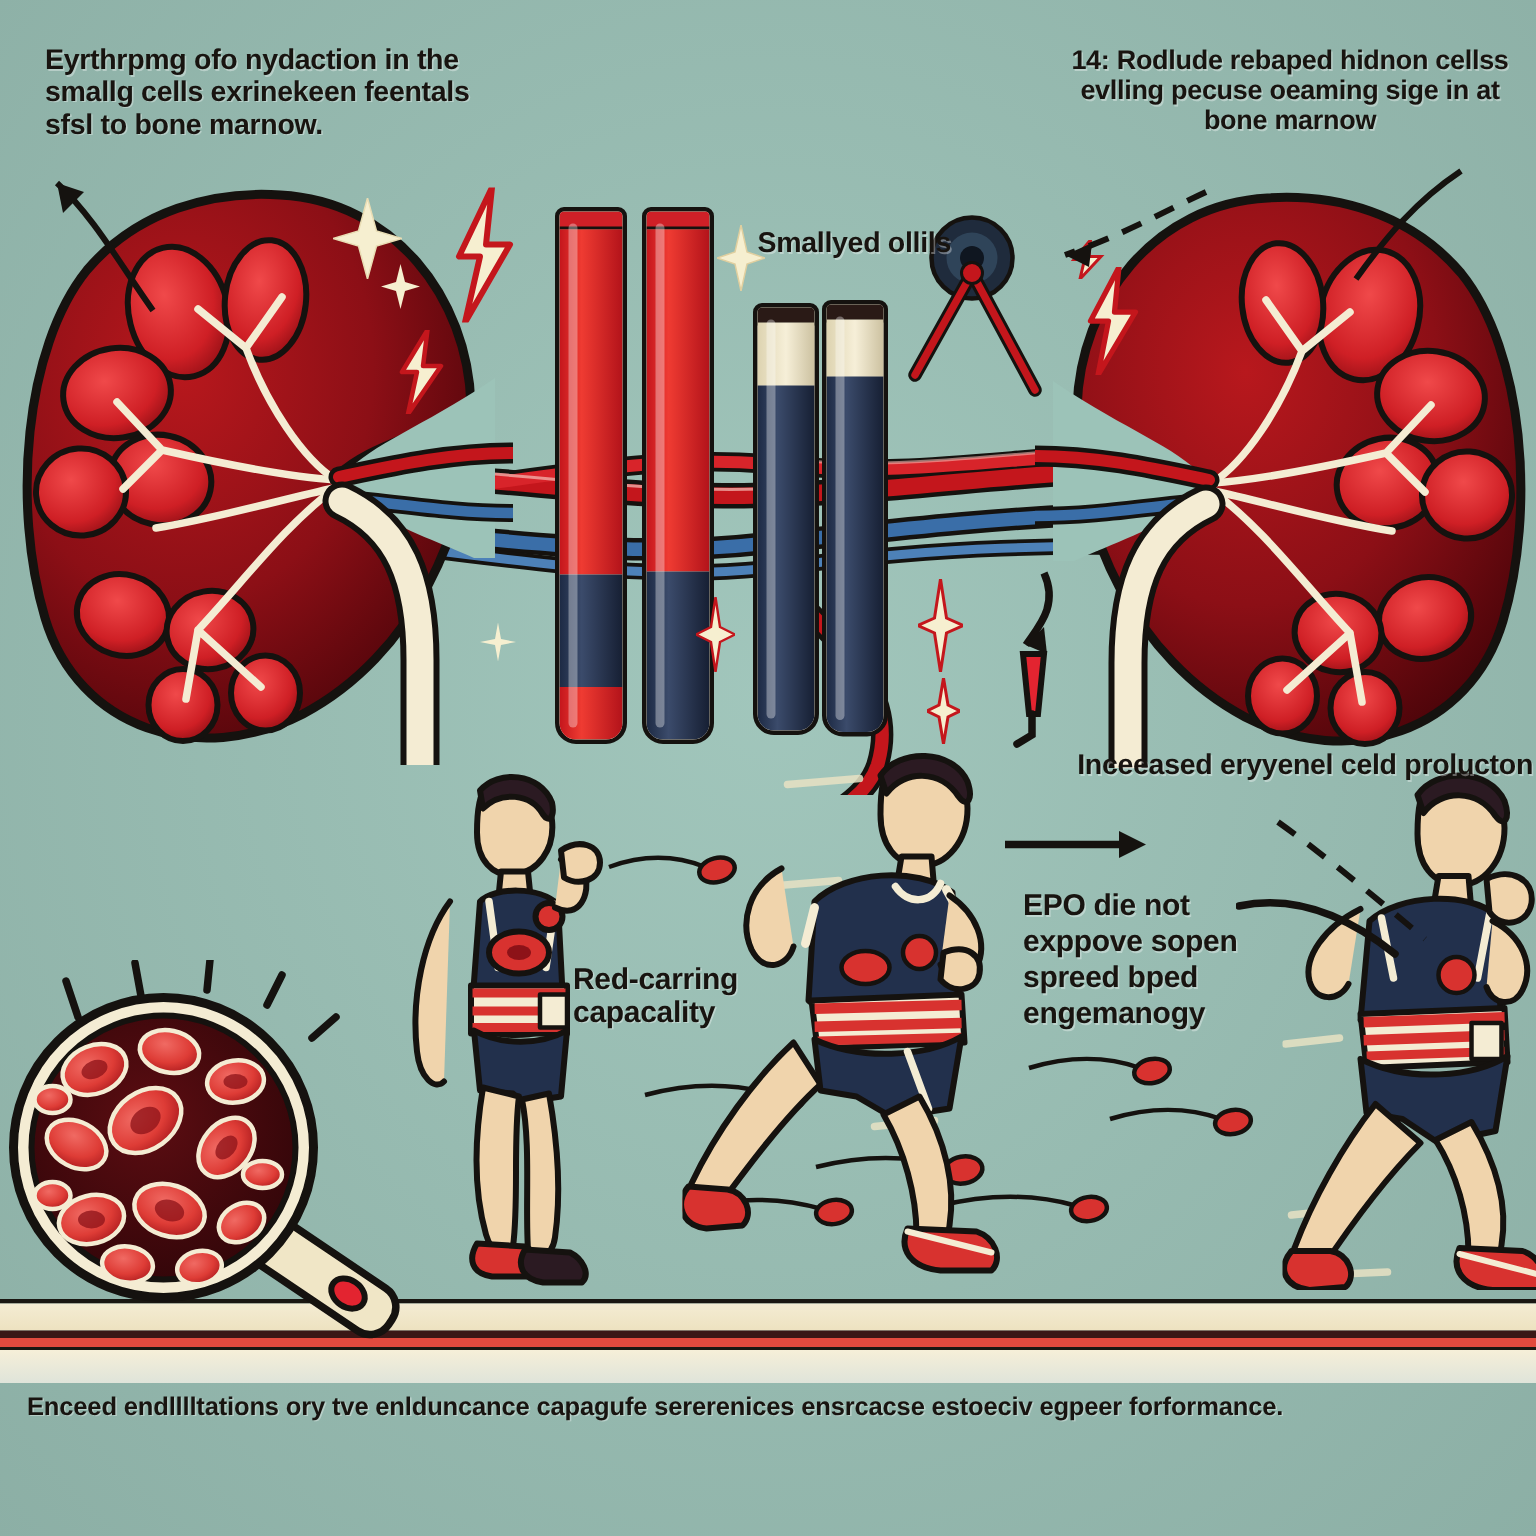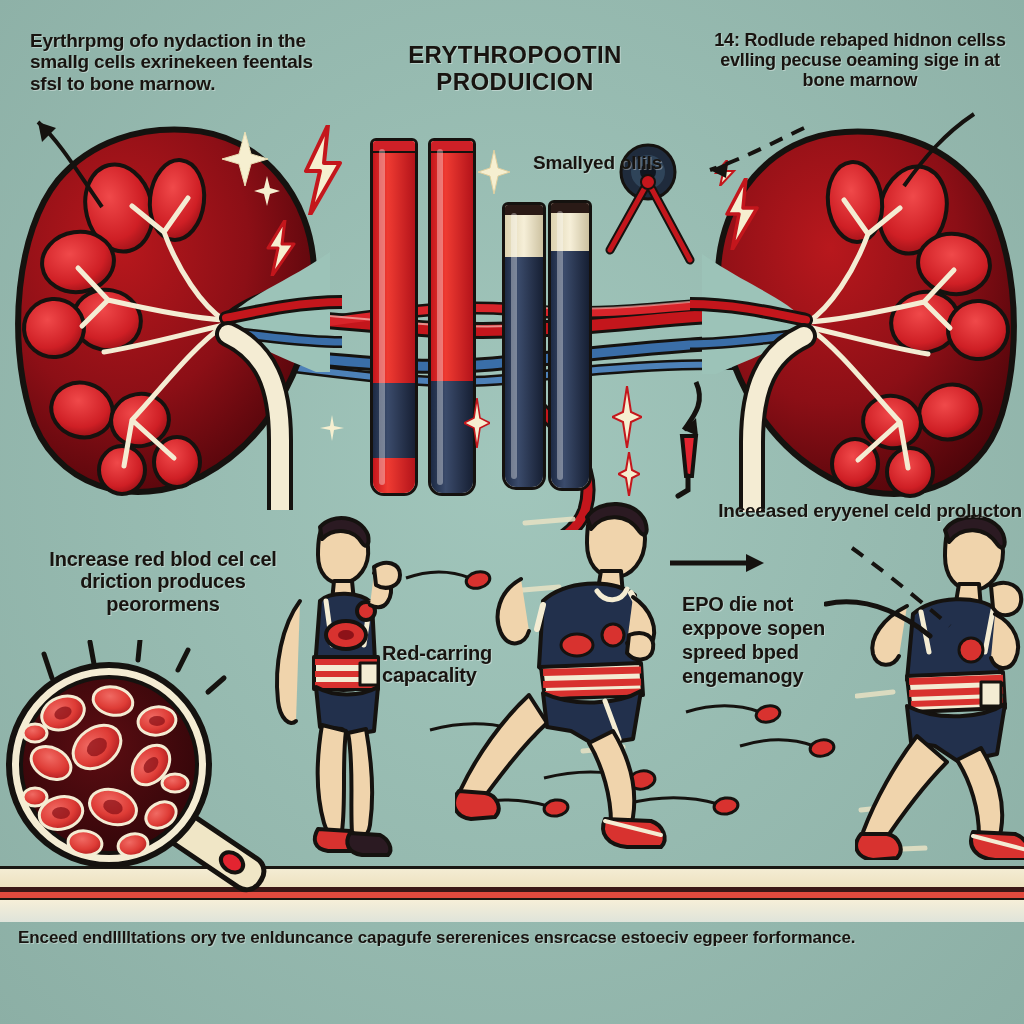--- a/index.html
+++ b/index.html
@@ -39,21 +39,21 @@
     left:330px; top:42px; width:370px;
     font-size:24px; text-align:center;
     letter-spacing:0.4px;
     font-variant:small-caps;
     text-transform:uppercase;
   }
   #subtitle{
     left:330px; top:76px; width:380px;
     font-size:16px; text-align:center; font-weight:bold;
   }
-  #tube-label{ left:505px; top:152px; width:140px; font-size:19px; text-align:right;margin-left:17px;}
+  #tube-label{ left:505px; top:152px; width:140px; font-size:19px; text-align:left;}
   #left-mid-note{ left:48px; top:548px; width:230px; font-size:20px; text-align:center;}
   #cap-note{ left:382px; top:642px; width:170px; font-size:20px;}
   #right-head{ left:672px; top:500px; width:350px; font-size:19px;text-align:right;}
   #eryth-note{ left:758px; top:540px; width:180px; font-size:15px; text-align:center;}
   #epo-note{ left:682px; top:592px; width:190px; font-size:20px; line-height:1.2;}
   #footer{
     left:18px; top:928px; width:990px;
     font-size:17px; letter-spacing:-0.1px;
   }
 
@@ -539,22 +539,20 @@
   <div id="track">
     <div class="lane-top"></div>
     <div class="lane-cream"></div>
     <div class="lane-dark"></div>
     <div class="lane-red"></div>
     <div class="lane-dark2"></div>
     <div class="lane-cream2"></div>
   </div>
 
   <div class="txt" id="tl-note">Eyrthrpmg ofo nydaction in the smallg cells exrinekeen feentals sfsl to bone marnow.</div>
-  <div class="txt" id="title">ERYTHROPOOTIN PRODUICION</div>
   <div class="txt" id="tr-note">14: Rodlude rebaped hidnon cellss evlling pecuse oeaming sige in at bone marnow</div>
   <div class="txt" id="tube-label">Smallyed ollils</div>
-  <div class="txt" id="left-mid-note">Increase red blod cel cel driction produces peorormens</div>
   <div class="txt" id="cap-note">Red-carring capacality</div>
   <div class="txt" id="right-head">Inceeased eryyenel celd prolucton</div>
   <div class="txt" id="epo-note">EPO die not exppove sopen spreed bped engemanogy</div>
   <div class="txt" id="footer">Enceed endlllltations ory tve enlduncance capagufe sererenices ensrcacse estoeciv egpeer forformance.</div>
 
 </div>
 
 </body></html>

